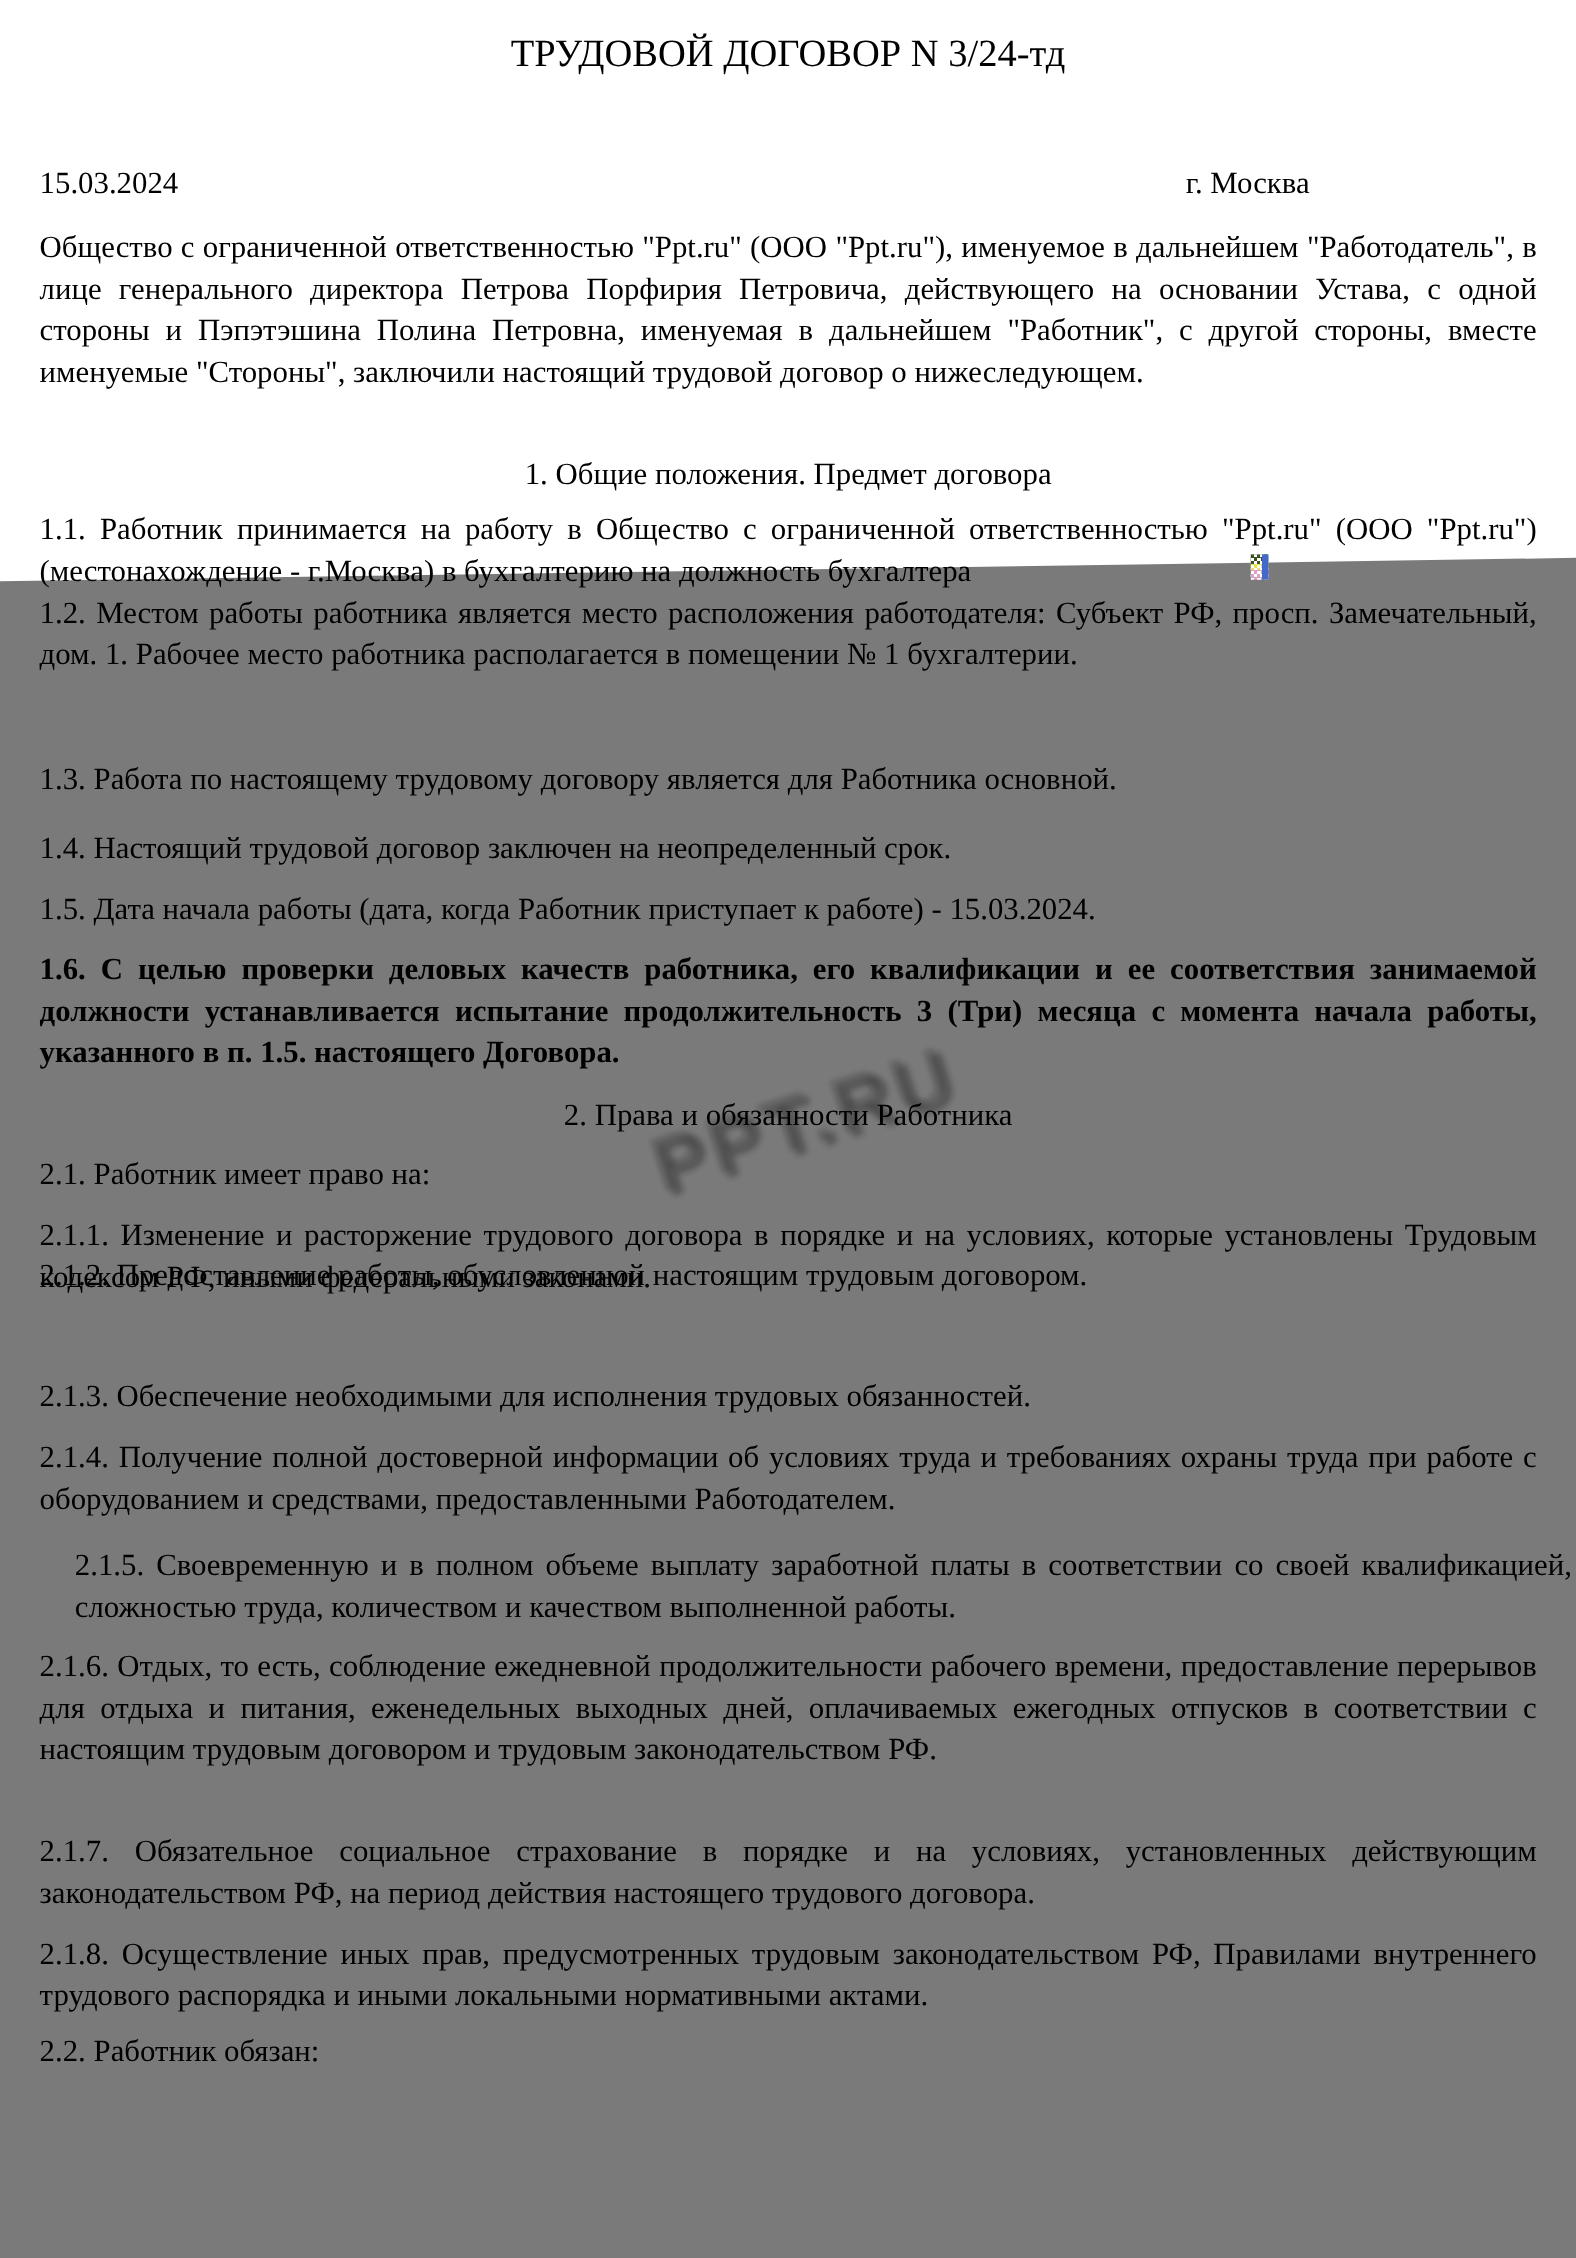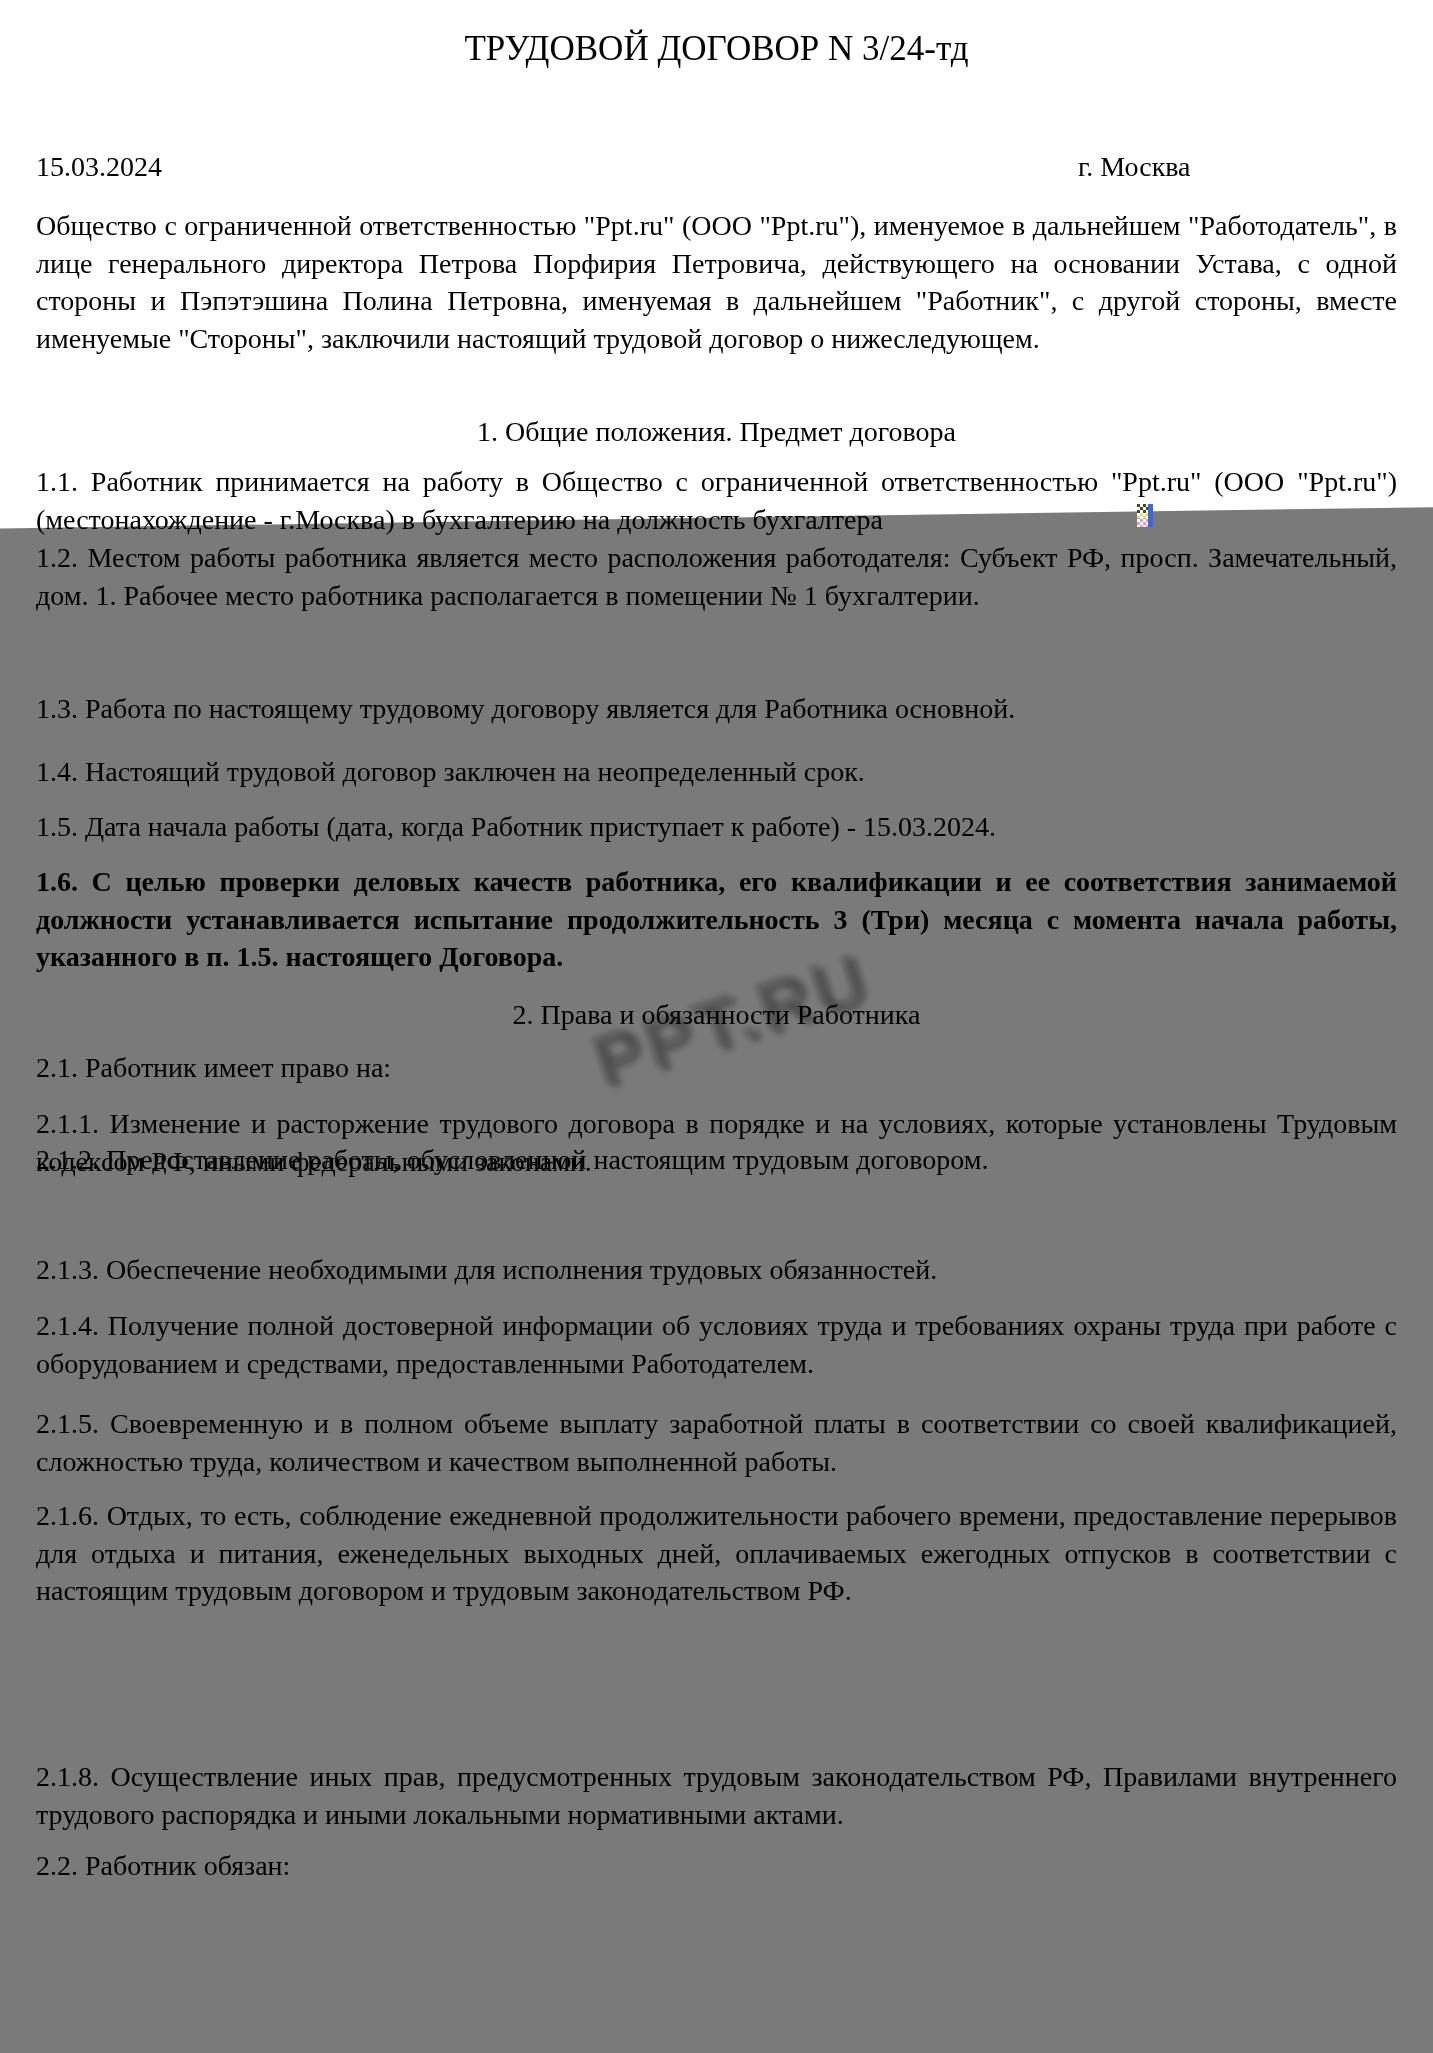--- a/index.html
+++ b/index.html
@@ -98,22 +98,23 @@
   <div class="block" style="top:808px;">1.5. Дата начала работы (дата, когда Работник приступает к работе) - 15.03.2024.</div>
   <div class="block bold" style="top:863px;">1.6. С целью проверки деловых качеств работника, его квалификации и ее соответствия занимаемой должности устанавливается испытание продолжительность 3 (Три) месяца с момента начала работы, указанного в п. 1.5. настоящего Договора.</div>
 
   <div class="block centered" style="top:996px;">2. Права и обязанности Работника</div>
 
   <div class="block" style="top:1049px;">2.1. Работник имеет право на:</div>
   <div class="block" style="top:1105px;">2.1.1. Изменение и расторжение трудового договора в порядке и на условиях, которые установлены Трудовым кодексом РФ, иными федеральными законами.</div>
   <div class="block" style="top:1141px;">2.1.2. Предоставление работы, обусловленной настоящим трудовым договором.</div>
   <div class="block" style="top:1251px;">2.1.3. Обеспечение необходимыми для исполнения трудовых обязанностей.</div>
   <div class="block" style="top:1307px;">2.1.4. Получение полной достоверной информации об условиях труда и требованиях охраны труда при работе с оборудованием и средствами, предоставленными Работодателем.</div>
-  <div class="block" style="top:1405px;">2.1.5. Своевременную и в полном объеме выплату заработной платы в соответствии со своей квалификацией, сложностью труда, количеством и качеством выполненной работы.</div>
+  <div class="block" style="top:1405px;margin-left:32px;">2.1.5. Своевременную и в полном объеме выплату заработной платы в соответствии со своей квалификацией, сложностью труда, количеством и качеством выполненной работы.</div>
   <div class="block" style="top:1497px;">2.1.6. Отдых, то есть, соблюдение ежедневной продолжительности рабочего времени, предоставление перерывов для отдыха и питания, еженедельных выходных дней, оплачиваемых ежегодных отпусков в соответствии с настоящим трудовым договором и трудовым законодательством РФ.</div>
+  <div class="block" style="top:1665px;">2.1.7. Обязательное социальное страхование в порядке и на условиях, установленных действующим законодательством РФ, на период действия настоящего трудового договора.</div>
   <div class="block" style="top:1758px;">2.1.8. Осуществление иных прав, предусмотренных трудовым законодательством РФ, Правилами внутреннего трудового распорядка и иными локальными нормативными актами.</div>
   <div class="block" style="top:1847px;">2.2. Работник обязан:</div>
 
   <div class="gray-overlay"></div>
 
   <div class="glitch"></div>
 
 </div>
 
 </body></html>

